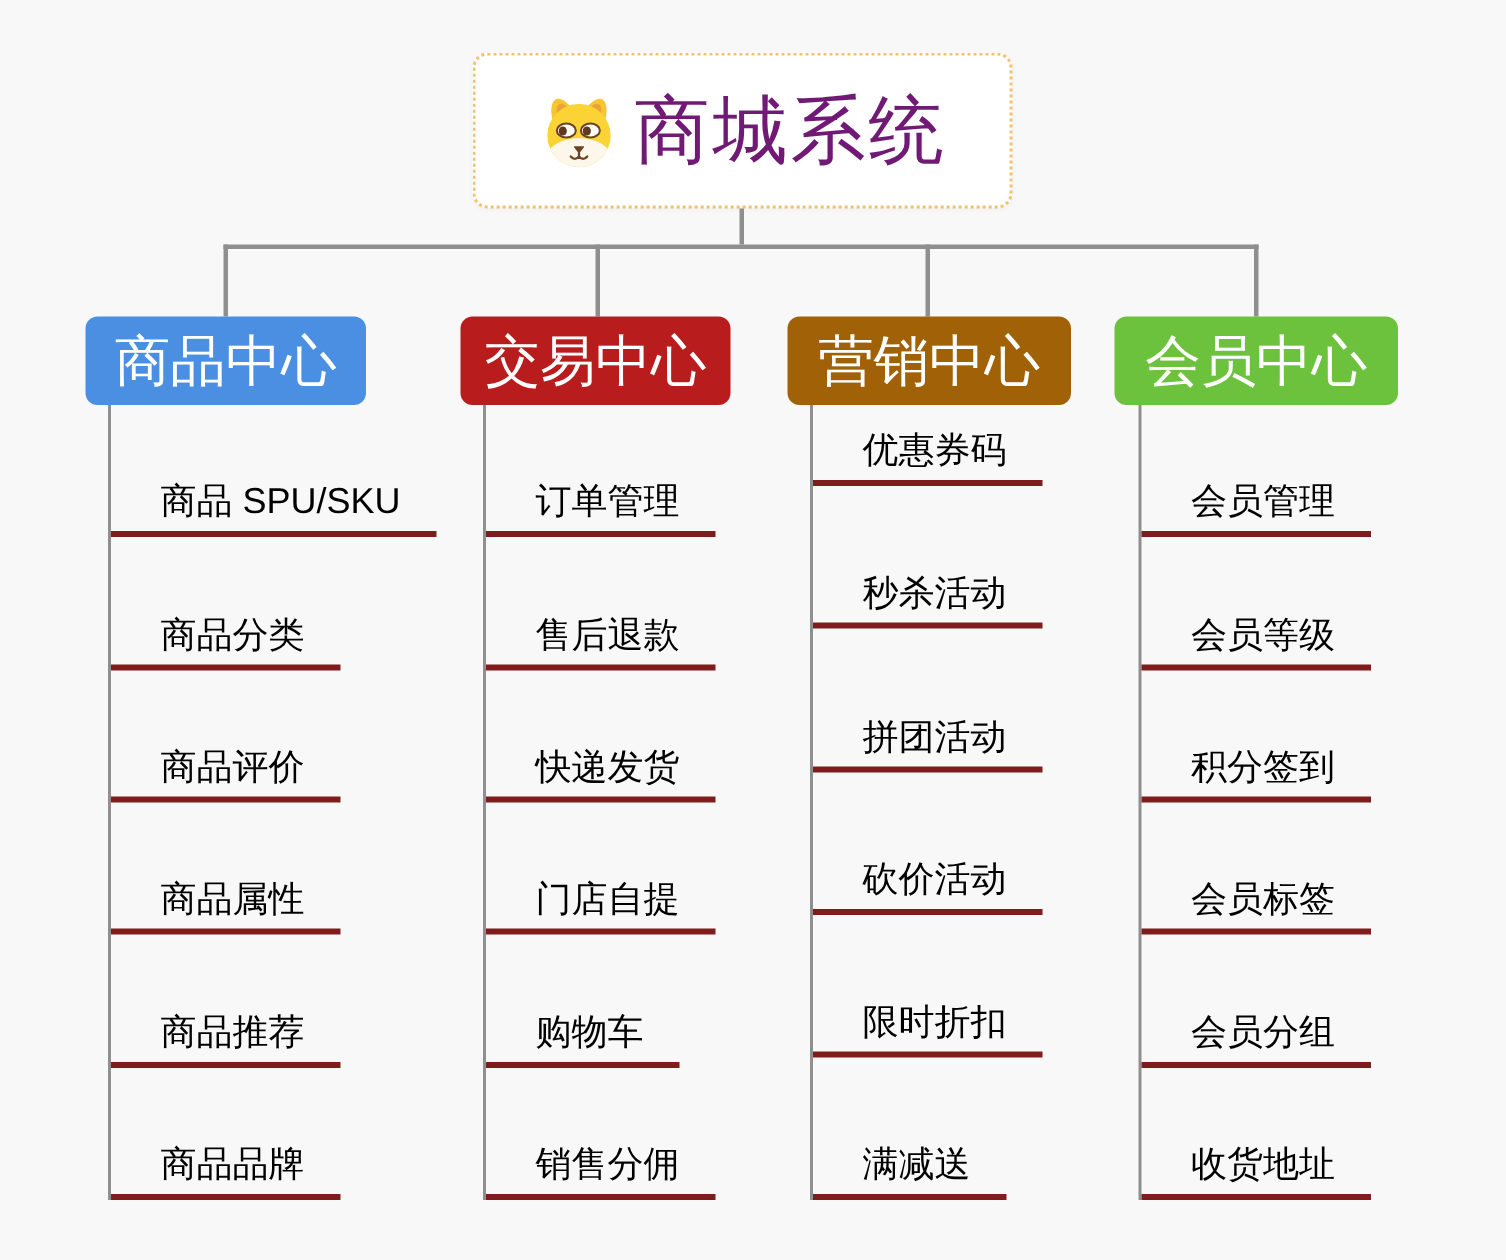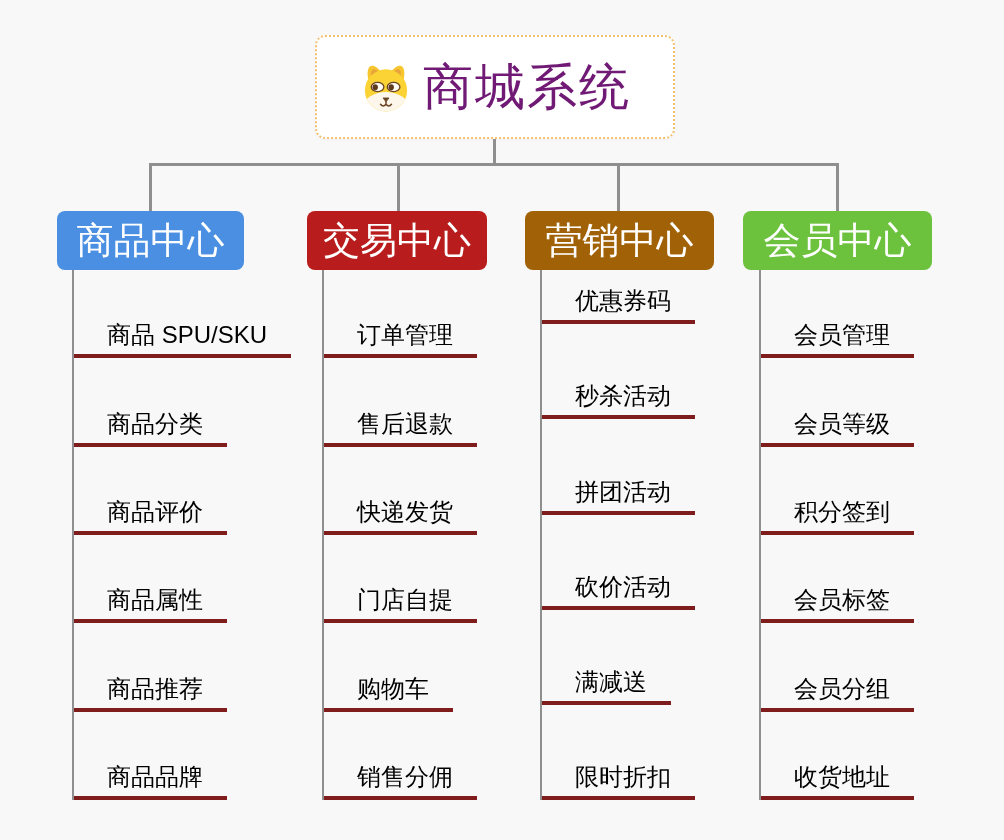--- a/index.html
+++ b/index.html
@@ -152,24 +152,24 @@
     <div class="leaf-row">
         <div class="leaf">秒杀活动</div>
       </div>
     <div class="leaf-row">
         <div class="leaf">拼团活动</div>
       </div>
     <div class="leaf-row">
         <div class="leaf">砍价活动</div>
       </div>
     <div class="leaf-row">
-        <div class="leaf">满减送</div>
+        <div class="leaf">限时折扣</div>
       </div>
     <div class="leaf-row">
-        <div class="leaf">限时折扣</div>
+        <div class="leaf">满减送</div>
       </div>
   </div>
 
   <div class="leaf-col" style="left:759px;align-items:flex-end;">
     <div class="leaf-row">
         <div class="leaf">会员管理</div>
       </div>
     <div class="leaf-row">
         <div class="leaf">会员等级</div>
       </div>

